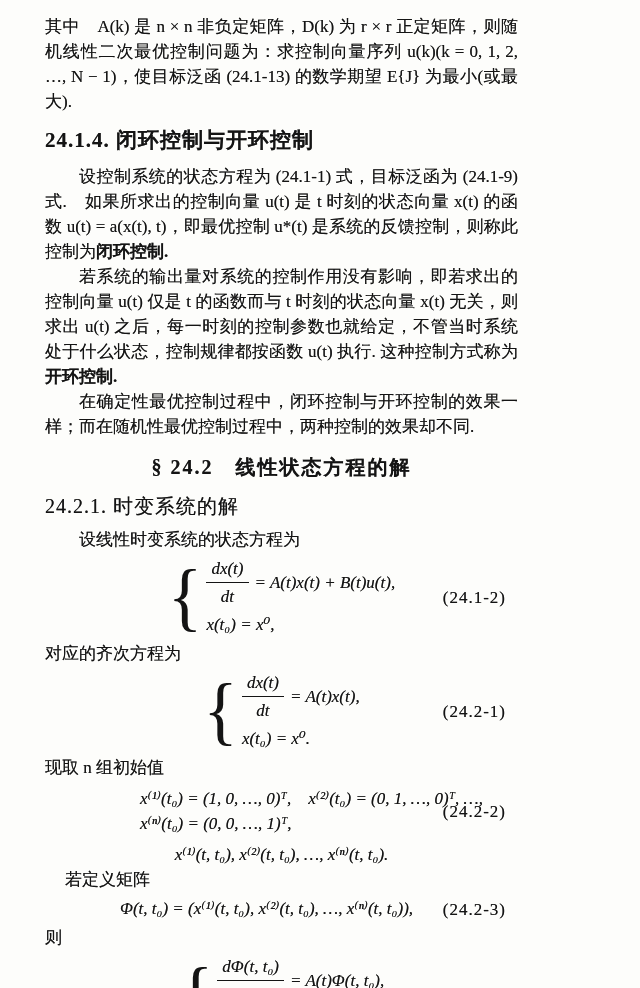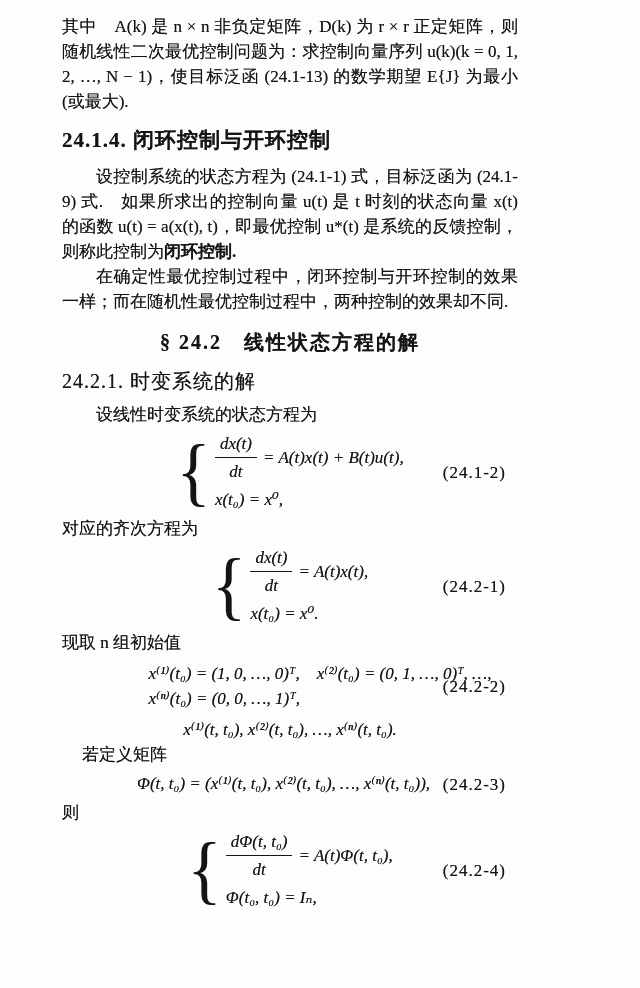--- a/index.html
+++ b/index.html
@@ -1,20 +1,20 @@
 <!DOCTYPE html>
 <html><head>
 <meta charset="utf-8">
 <style>
   html,body{margin:0;padding:0;background:#fdfdfb;}
   .page{
     position:relative;
     width:548px;height:988px;
     box-sizing:border-box;
-    padding:14px 30px 0 62px;
+    padding:14px 30px 0 45px;
     background:#fdfdfb;
     color:#141414;
     font-family:"Liberation Serif","DejaVu Serif",serif;
     font-size:17px;
     line-height:25px;
     text-shadow:0 0 .5px rgba(10,10,10,.6);
     overflow:hidden;
   }
   .para{margin:0;text-align:justify;}
   .indent{text-indent:34px;}
@@ -67,20 +67,23 @@
   <p class="para">
     <span>其中　A(k) 是 n × n 非负定矩阵，D(k) 为 r × r 正定矩阵，则随机线性二次最优控制问题为：求控制向量序列 u(k)(k = 0, 1, 2, …, N − 1)，使目标泛函 (24.1-13) 的数学期望 E{J} 为最小(或最大).</span>
   </p>
 
   <div class="h-sub">24.1.4. 闭环控制与开环控制</div>
 
   <p class="para indent">
     <span>设控制系统的状态方程为 (24.1-1) 式，目标泛函为 (24.1-9) 式.　如果所求出的控制向量 u(t) 是 t 时刻的状态向量 x(t) 的函数 u(t) = a(x(t), t)，即最优控制 u*(t) 是系统的反馈控制，则称此控制为</span><span class="b">闭环控制.</span>
   </p>
 
+  <p class="para indent">
+    <span>若系统的输出量对系统的控制作用没有影响，即若求出的控制向量 u(t) 仅是 t 的函数而与 t 时刻的状态向量 x(t) 无关，则求出 u(t) 之后，每一时刻的控制参数也就给定，不管当时系统处于什么状态，控制规律都按函数 u(t) 执行. 这种控制方式称为</span><span class="b">开环控制.</span>
+  </p>
 
   <p class="para indent">
     <span>在确定性最优控制过程中，闭环控制与开环控制的效果一样；而在随机性最优控制过程中，两种控制的效果却不同.</span>
   </p>
 
   <div class="h-center">§ 24.2　线性状态方程的解</div>
 
   <div class="h-sub2">24.2.1. 时变系统的解</div>
 
   <p class="para indent">设线性时变系统的状态方程为</p>

